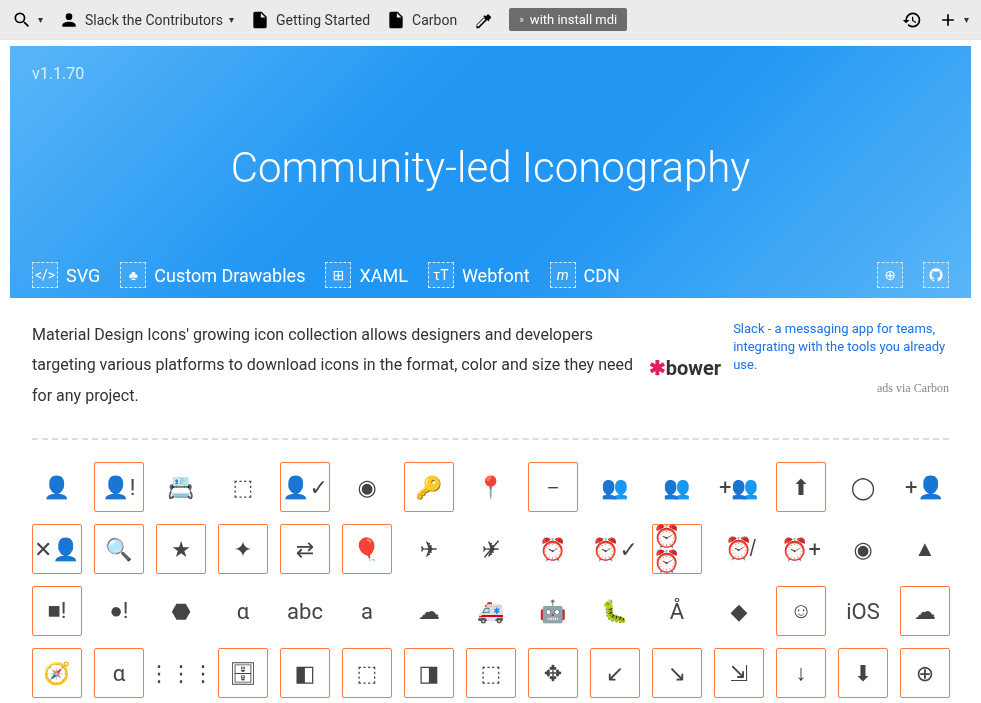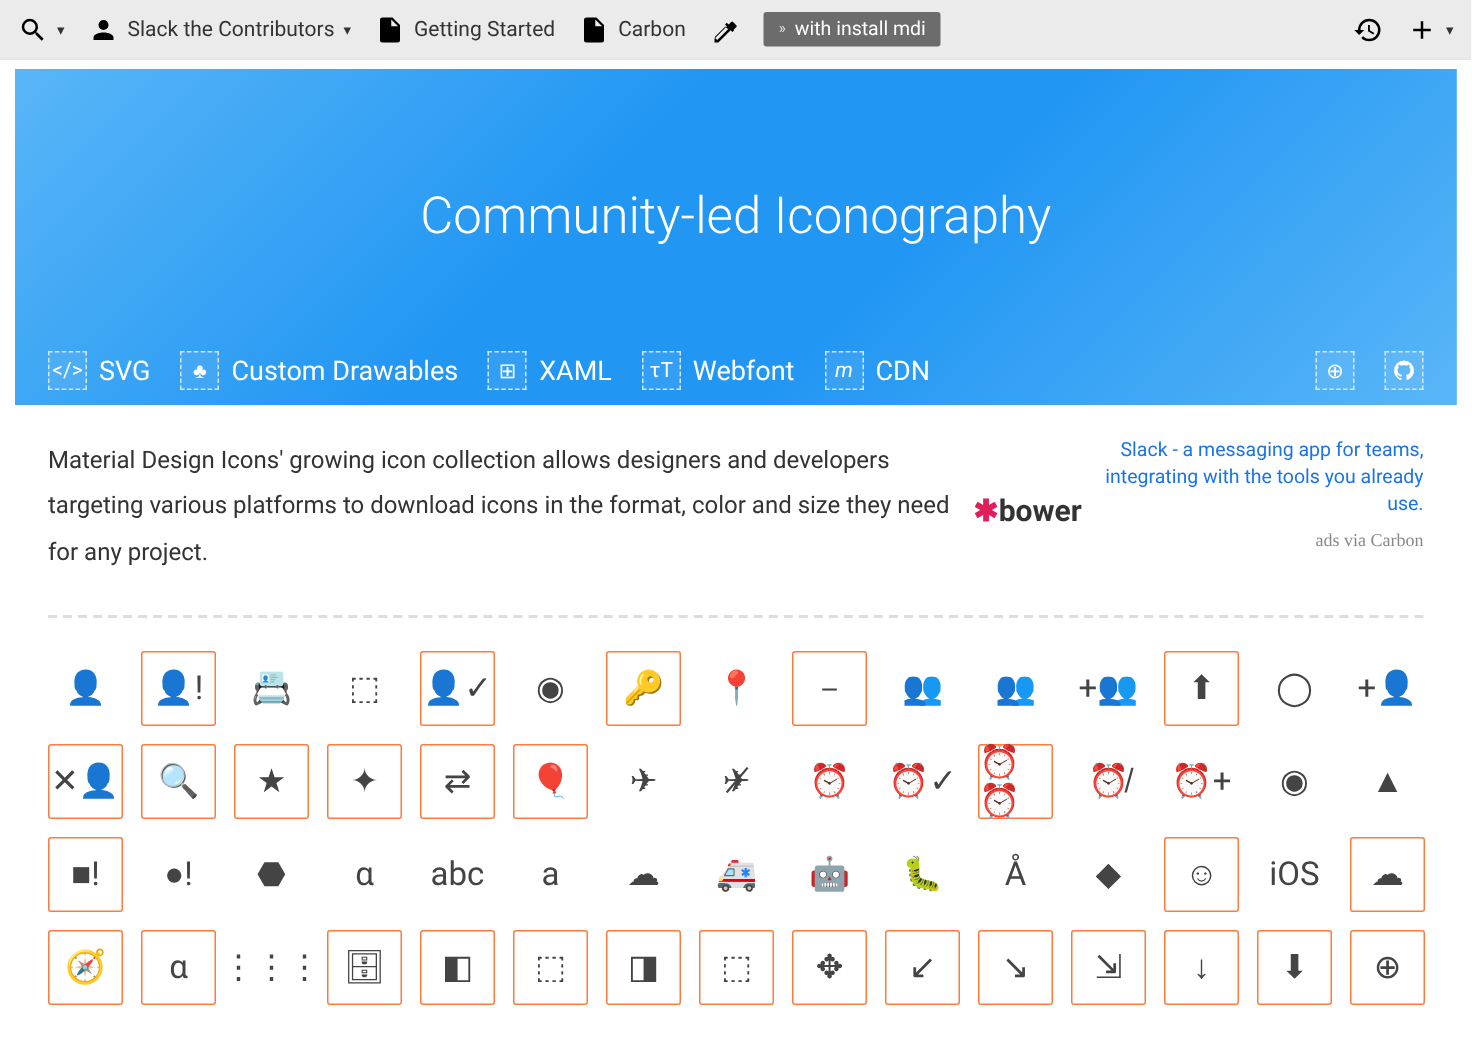--- a/index.html
+++ b/index.html
@@ -7,31 +7,31 @@
 
 .toolbar { height: 40px; background: #ebebeb; border-bottom: 1px solid #e5e5e5; display: flex; align-items: center; padding: 0 12px; gap: 16px; color: #555; }
 .toolbar-item { display: flex; align-items: center; gap: 6px; font-size: 14px; cursor: pointer; color: #333; }
 .toolbar-icon { width: 20px; height: 20px; display: inline-flex; align-items: center; justify-content: center; }
 .toolbar-spacer { flex: 1; }
 .toolbar .cmd { background: #6c6c6c; color: #fff; padding: 4px 10px; border-radius: 2px; font-size: 13px; display: flex; align-items: center; gap: 6px; }
 .toolbar .cmd .chev { font-size: 10px; opacity: 0.8; }
 
 .hero { background: linear-gradient(135deg, #59b6f7 0%, #2196f3 40%, #2196f3 60%, #59b6f7 100%); background-color: #2196f3; color: #fff; position: relative; padding: 18px 22px 0; margin: 6px 10px 0; }
 .hero .version { font-size: 16px; color: #dbefff; }
-.hero-title { font-size: 34px; font-weight: 300; text-align: center; padding: 60px 0 70px; }
+.hero-title { font-size: 42px; font-weight: 300; text-align: center; padding: 60px 0 70px; }
 .hero-tabs { display: flex; align-items: center; gap: 20px; padding-bottom: 10px; }
 .hero-tab { display: flex; align-items: center; gap: 8px; font-size: 18px; cursor: pointer; }
 .hero-tab .blueprint { width: 26px; height: 26px; border: 1px dashed #cfe8fb; display: flex; align-items: center; justify-content: center; font-size: 14px; background: rgba(255,255,255,0.08); }
 
 .content { margin: 0 10px; padding: 22px; }
 .intro-row { display: flex; }
 .intro-text { flex: 1; font-size: 16px; line-height: 1.9; color: #333; }
 .ad-box { width: 300px; display: flex; gap: 12px; }
 .ad-box .logo { width: 128px; height: 96px; display:flex; align-items:center; justify-content:center; font-weight:700; font-size:20px; color:#333; }
-.ad-box .ad-text { font-size: 13px; color: #1a73e8; line-height: 1.4; text-align: right; }
+.ad-box .ad-text { font-size: 13px; color: #1a73e8; line-height: 1.4; }
 .ad-box .ad-sub { font-size: 12px; color: #888; text-align: right; margin-top: 6px; font-family: Liberation Serif, serif; }
 
 .divider { border-top: 2px dashed #ddd; margin: 22px 0; }
 
 .icon-grid { display: grid; grid-template-columns: repeat(15, 1fr); gap: 12px; }
 .icon-cell { width: 50px; height: 50px; display: flex; align-items: center; justify-content: center; color: #444; font-size: 22px; cursor: pointer; }
 .icon-cell.sel { border: 1px solid #ff7a3d; border-radius: 2px; }
 </style>
 </head>
 <body>
@@ -93,20 +93,21 @@
     <span class="toolbar-icon">
         <svg viewBox="0 0 24 24">
           <path d="M19 13h-6v6h-2v-6H5v-2h6V5h2v6h6v2z"></path>
         </svg>
       </span>
     <span style="font-size:10px;">▾</span>
   </div>
 </div>
 
 <div class="hero">
+  <div class="version">v1.1.70</div>
   <div class="hero-title">Community-led Iconography</div>
   <div class="hero-tabs">
     <div class="hero-tab">
         <span class="blueprint">&lt;/&gt;</span>
         <span>SVG</span>
       </div>
     <div class="hero-tab">
         <span class="blueprint">♣</span>
         <span>Custom Drawables</span>
       </div>

